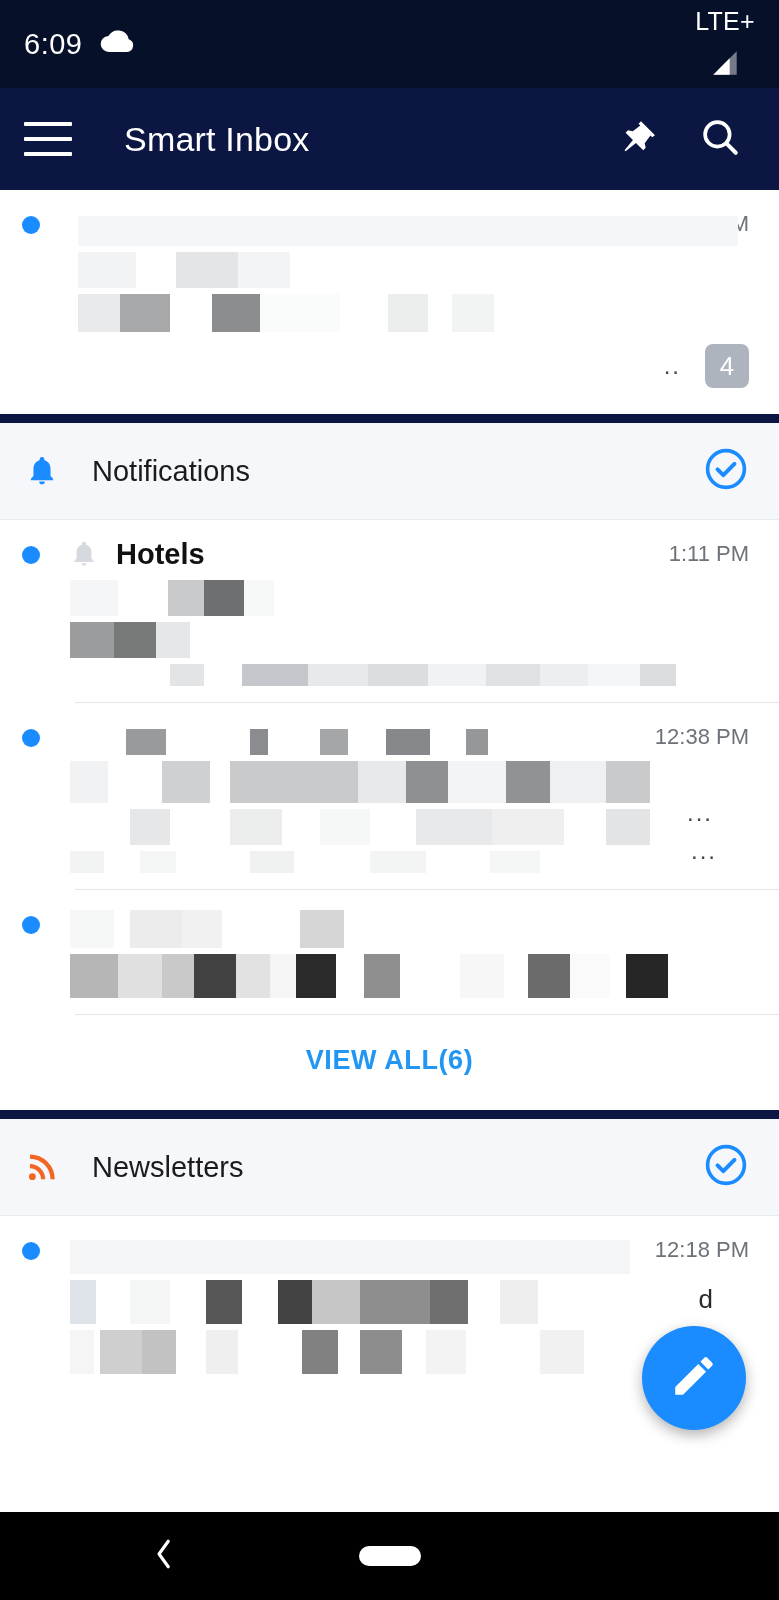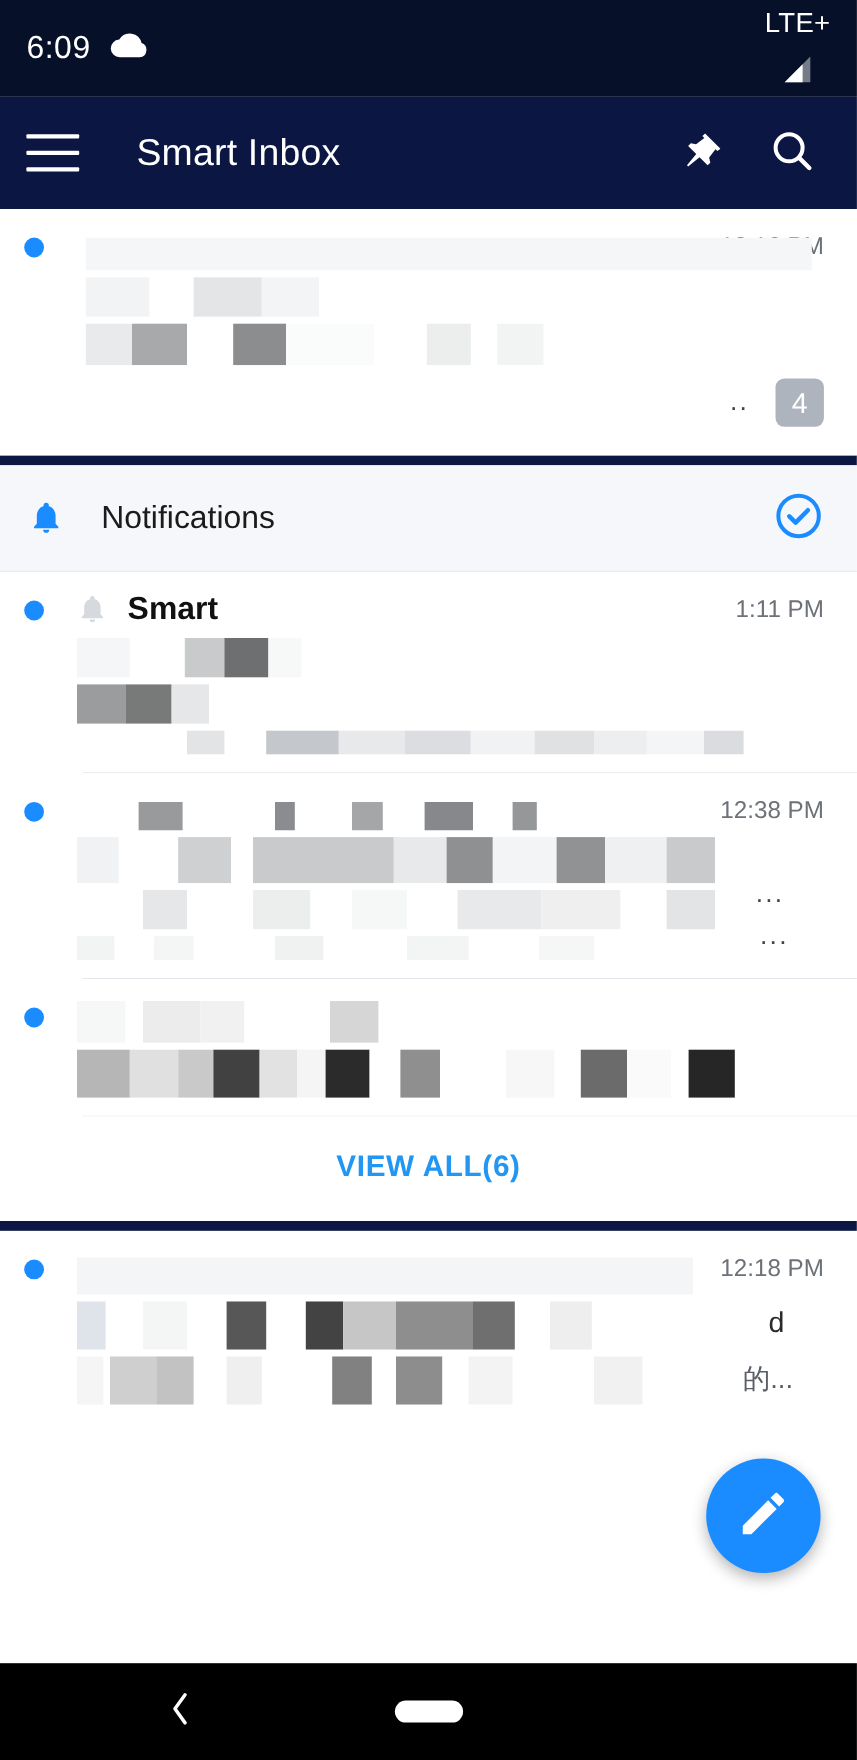--- a/index.html
+++ b/index.html
@@ -209,21 +209,21 @@
       <div class="row">
         <div class="row-top">
           <span class="dot"></span>
           <div class="row-main">
             <div class="sender-line">
               <span class="row-bell">
                 <svg width="28" height="30" viewBox="0 0 24 24">
                   <path fill="#d6dade" d="M12 22a2.1 2.1 0 0 0 2.1-2.1H9.9A2.1 2.1 0 0 0 12 22zm6.4-6.2V10.5c0-3.2-1.7-5.8-4.6-6.5v-.7a1.8 1.8 0 0 0-3.6 0V4c-2.9.7-4.6 3.3-4.6 6.5v5.3L3.7 17.9v1h16.6v-1z"></path>
                 </svg>
               </span>
-              <span class="sender">Smart</span>
+              <span class="sender">Hotels</span>
               <span class="time">1:11 PM</span>
             </div>
             <div>
               <div class="blur-band" style="height:36px;">
                 <span class="blk" style="left:0;width:48px;background:#f5f6f7;"></span>
                 <span class="blk" style="left:48px;width:50px;background:#ffffff;"></span>
                 <span class="blk" style="left:98px;width:36px;background:#c9cacb;"></span>
                 <span class="blk" style="left:134px;width:40px;background:#6e6f70;"></span>
                 <span class="blk" style="left:174px;width:30px;background:#f7f8f8;"></span>
               </div>
@@ -331,20 +331,36 @@
           </div>
         </div>
       </div>
       <div class="thin-rule"></div>
 
       <div class="viewall">VIEW ALL(6)</div>
       <div class="divider-bar"></div>
     </div>
 
     <div>
+      <div class="sec-head">
+        <span class="sec-icon">
+          <svg width="34" height="34" viewBox="0 0 24 24">
+            <circle cx="5.2" cy="18.8" r="2.4" fill="#f26522"></circle>
+            <path fill="none" stroke="#f26522" stroke-width="3" d="M3.5 11.3a9.4 9.4 0 0 1 9.3 9.3"></path>
+            <path fill="none" stroke="#f26522" stroke-width="3" d="M3.5 4.6a16 16 0 0 1 16 16"></path>
+          </svg>
+        </span>
+        <span class="sec-title">Newsletters</span>
+        <span class="sec-check">
+          <svg width="46" height="46" viewBox="0 0 24 24">
+            <circle cx="12" cy="12" r="9.6" fill="none" stroke="#1a8cff" stroke-width="1.9"></circle>
+            <path fill="none" stroke="#1a8cff" stroke-width="2.1" stroke-linecap="round" stroke-linejoin="round" d="M7.6 12.2l3 3 5.8-5.9"></path>
+          </svg>
+        </span>
+      </div>
 
       <div class="row">
         <div class="row-top">
           <span class="dot"></span>
           <div class="row-main">
             <div class="sender-line">
               <span class="sender"></span>
               <span class="time">12:18 PM</span>
             </div>
             <div style="margin-top:-36px;">

